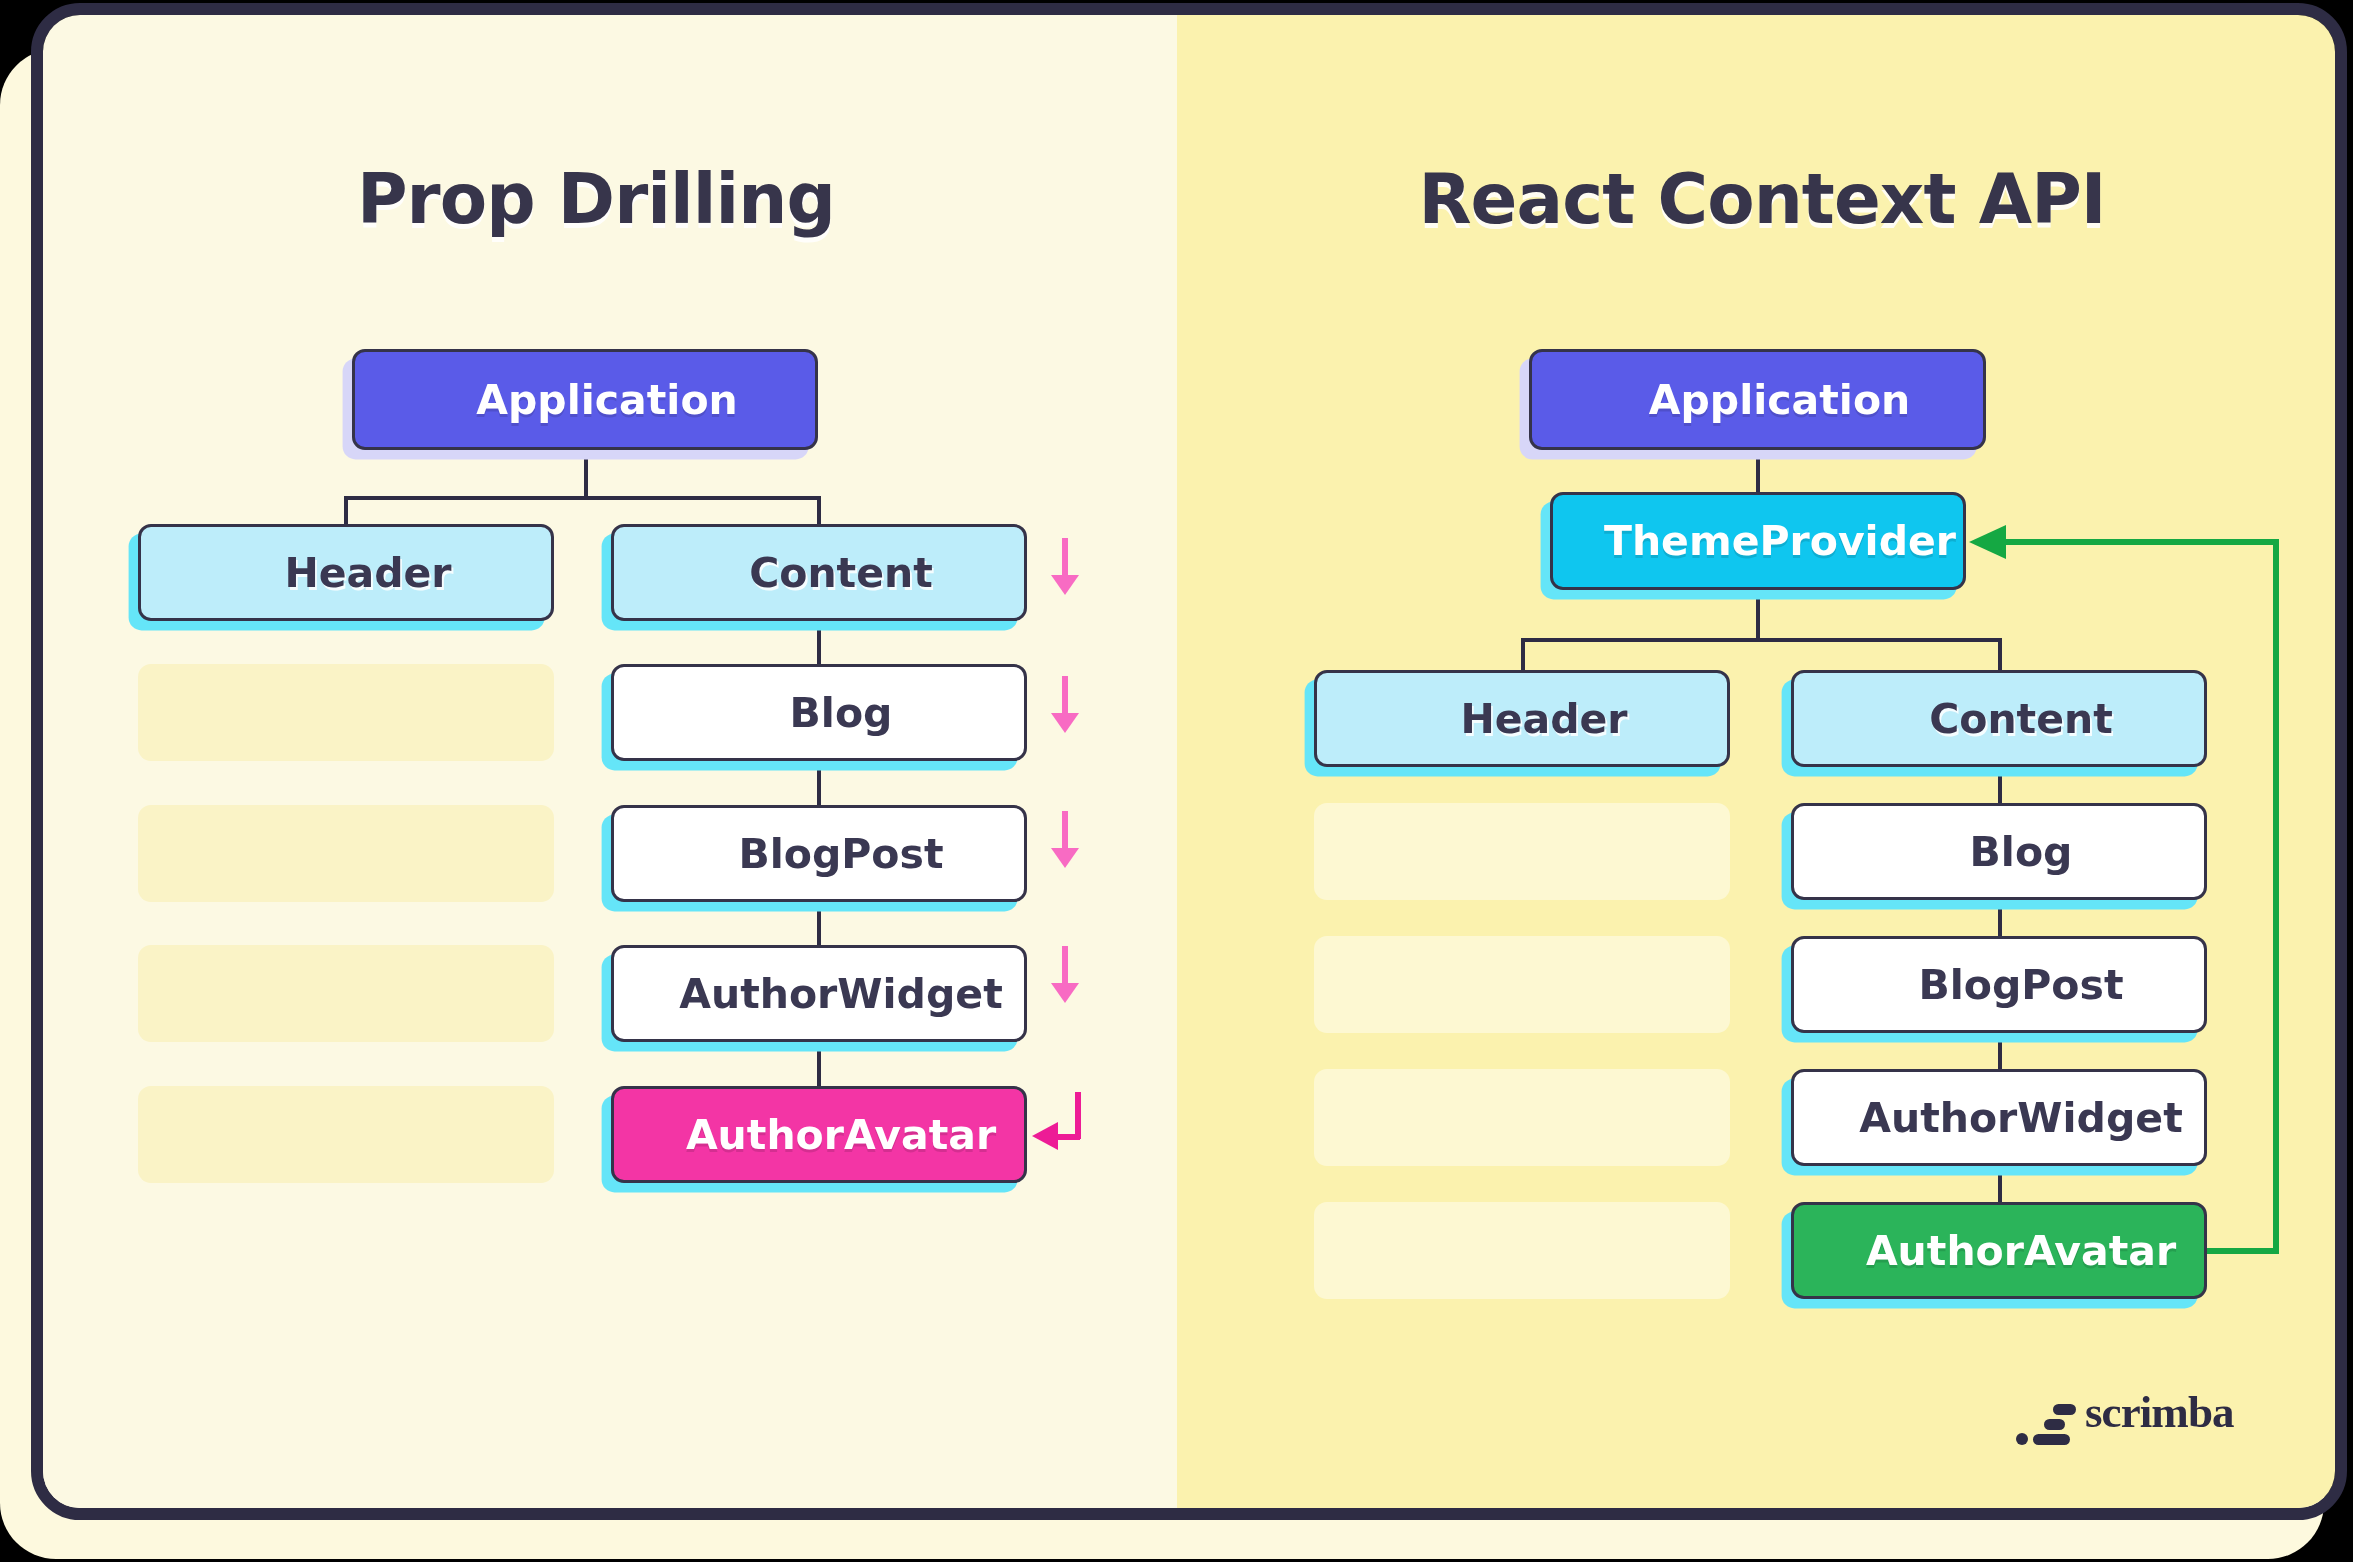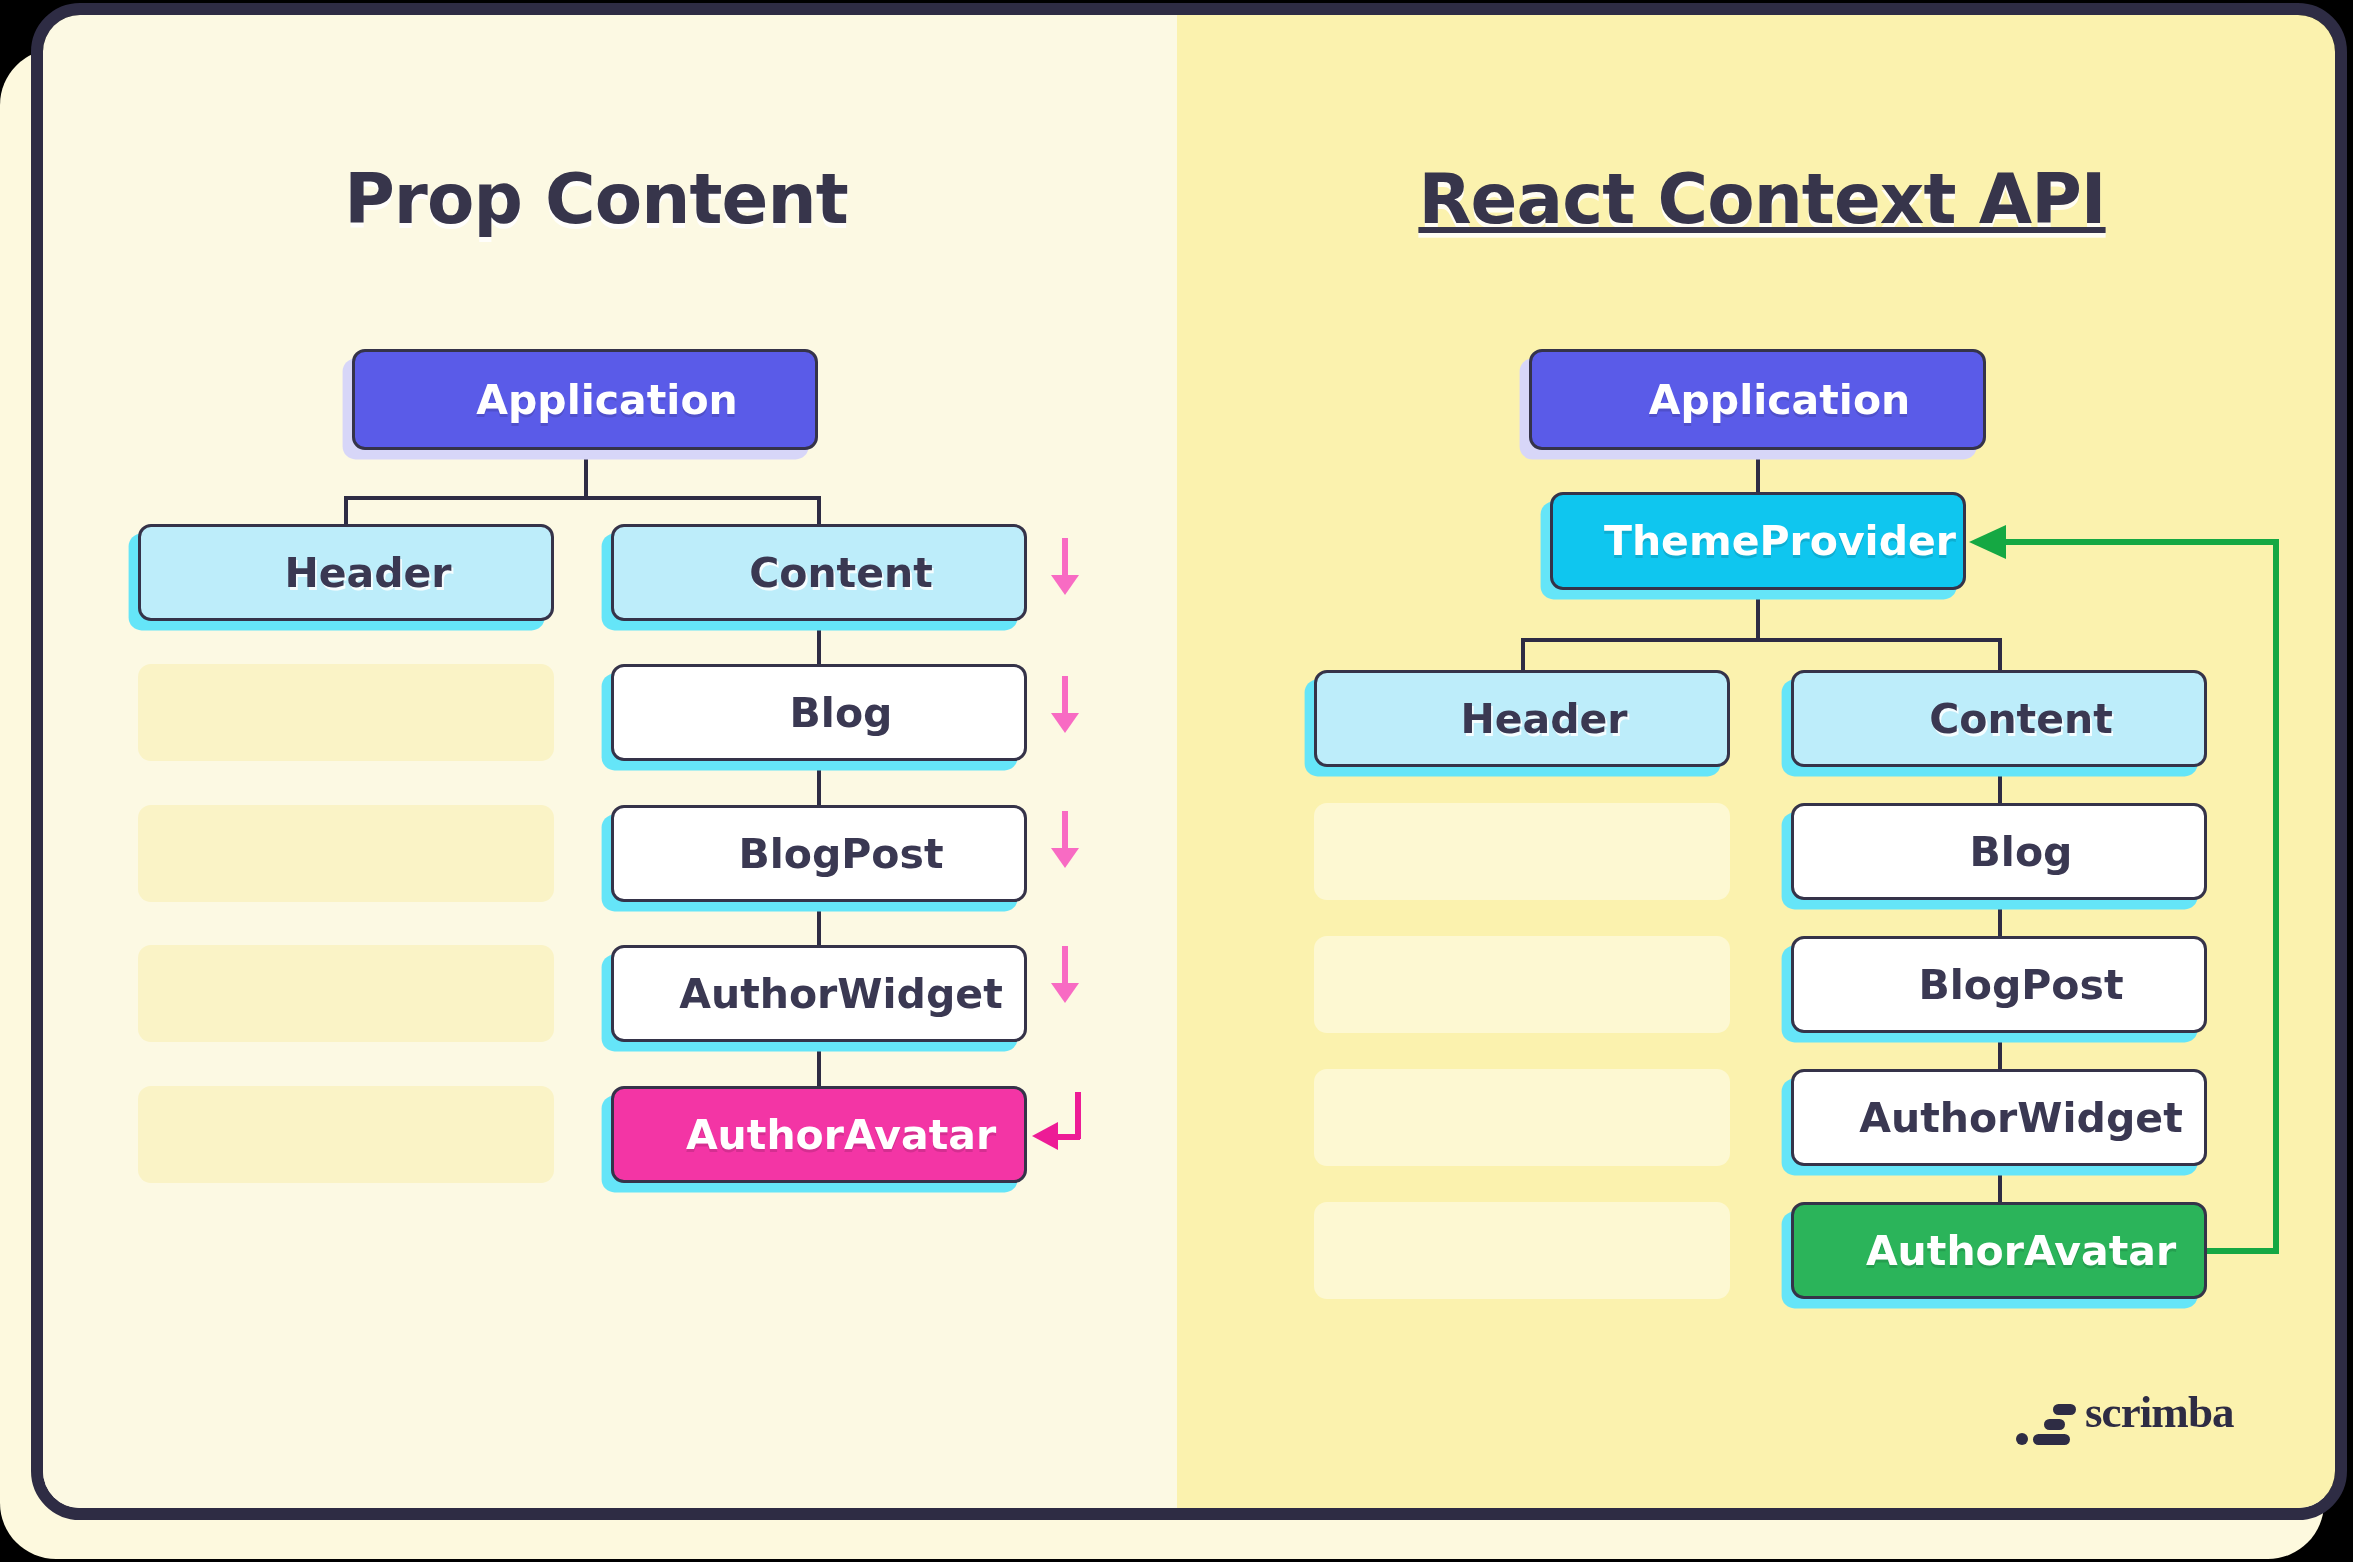--- a/index.html
+++ b/index.html
@@ -86,21 +86,21 @@
 
 <div class="stage">
 
   <div class="undercard"></div>
 
   <div class="card">
     <div class="panel-left"></div>
     <div class="panel-right"></div>
   </div>
 
-  <div class="title" style="left:221px;top:159px;">Prop Content</div>
+  <div class="title" style="left:221px;top:159px;">Prop Drilling</div>
 
   <div class="line" style="left:584px;top:450px;width:3.7px;height:48px;"></div>
   <div class="line" style="left:344px;top:496px;width:477px;height:3.7px;"></div>
   <div class="line" style="left:344px;top:496px;width:3.7px;height:28px;"></div>
   <div class="line" style="left:817px;top:496px;width:3.7px;height:28px;"></div>
   <div class="line" style="left:817px;top:621px;width:3.7px;height:43px;"></div>
   <div class="line" style="left:817px;top:762px;width:3.7px;height:43px;"></div>
   <div class="line" style="left:817px;top:902px;width:3.7px;height:43px;"></div>
   <div class="line" style="left:817px;top:1043px;width:3.7px;height:43px;"></div>
 
@@ -147,21 +147,21 @@
     <div class="parrow-stem"></div>
     <div class="parrow-head"></div>
   </div>
 
   <div>
     <div class="rstem" style="left:1075px;top:1092px;height:47px;"></div>
     <div class="relbow" style="left:1057px;top:1134px;width:23.4px;"></div>
     <div class="rhead" style="left:1032px;top:1122px;"></div>
   </div>
 
-  <div class="title" style="left:1387px;top:159px;text-decoration:underline;">React Context API</div>
+  <div class="title" style="left:1387px;top:159px;">React Context API</div>
 
   <div class="line" style="left:1756px;top:450px;width:3.7px;height:42px;"></div>
   <div class="line" style="left:1756px;top:590px;width:3.7px;height:50px;"></div>
   <div class="line" style="left:1521px;top:638px;width:481px;height:3.7px;"></div>
   <div class="line" style="left:1521px;top:638px;width:3.7px;height:32px;"></div>
   <div class="line" style="left:1998px;top:638px;width:3.7px;height:32px;"></div>
   <div class="line" style="left:1998px;top:767px;width:3.7px;height:36px;"></div>
   <div class="line" style="left:1998px;top:900px;width:3.7px;height:36px;"></div>
   <div class="line" style="left:1998px;top:1033px;width:3.7px;height:36px;"></div>
   <div class="line" style="left:1998px;top:1166px;width:3.7px;height:36px;"></div>

